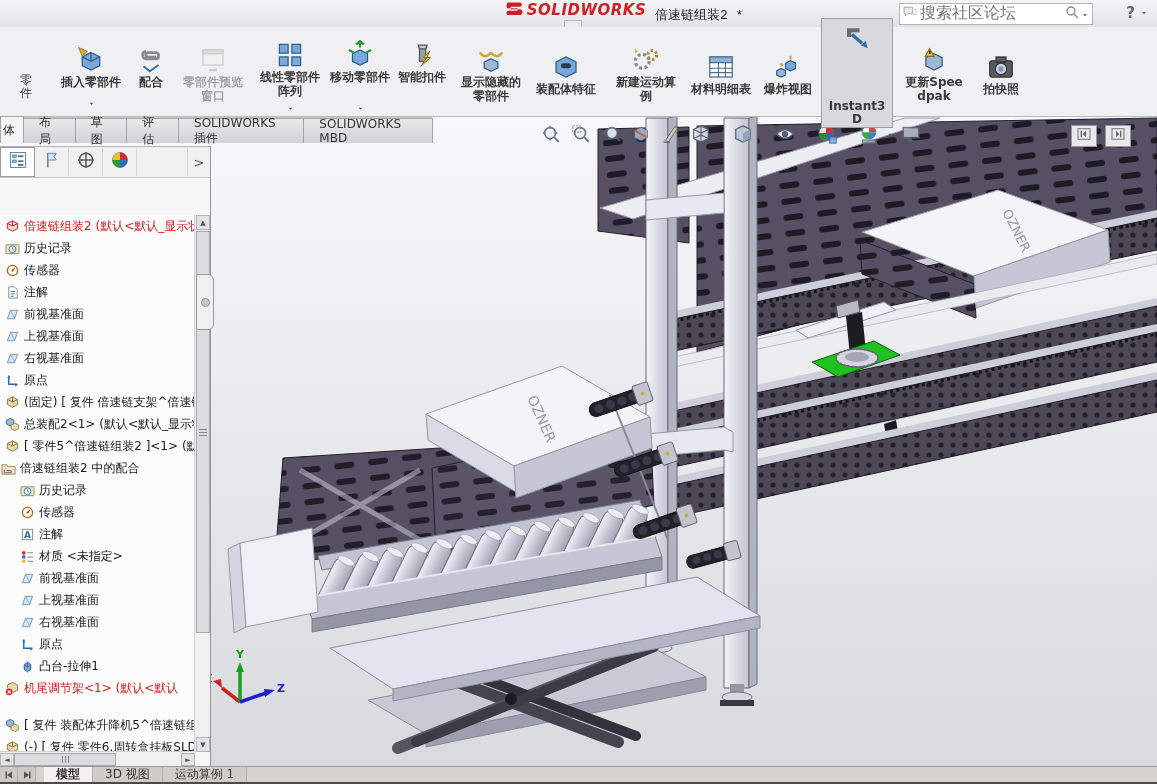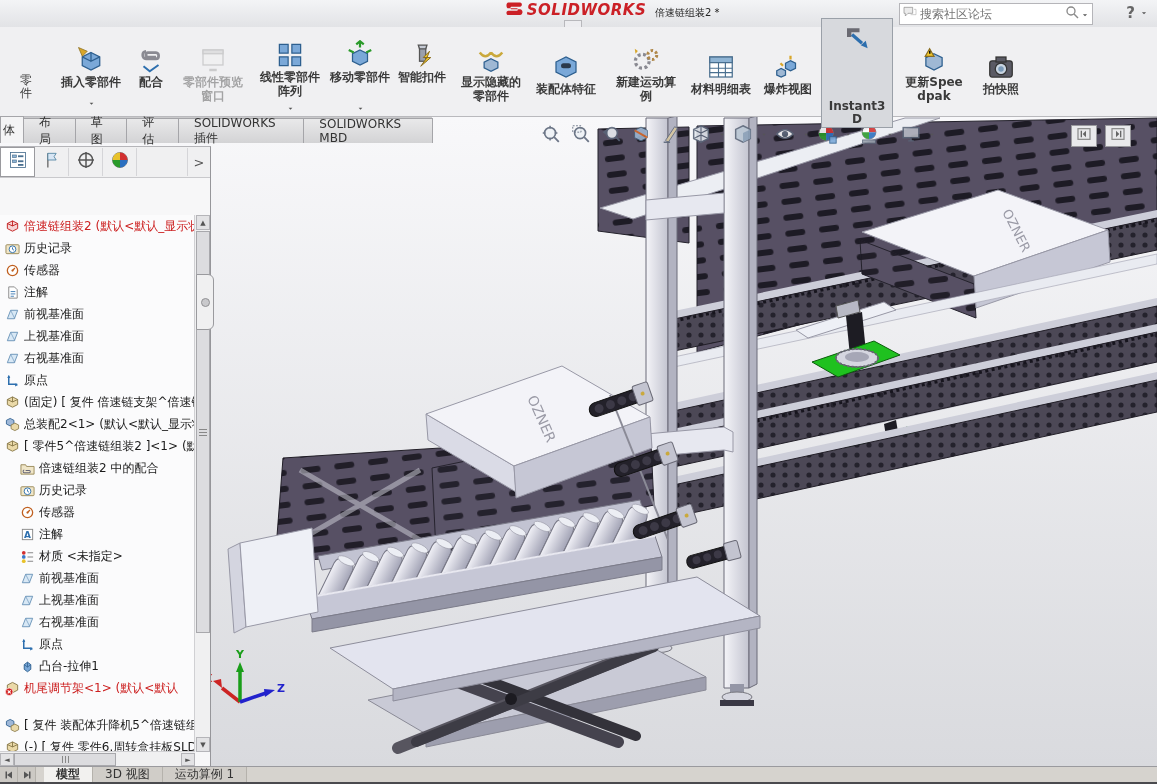--- a/index.html
+++ b/index.html
@@ -15,25 +15,25 @@
   .sw-logo-text{font-size:15px;font-style:italic;color:#cb2026;letter-spacing:.5px;}
   .sw-logo-text b{font-weight:bold;}
   .flyout-btn{width:16px;height:22px;border:1px solid #b8b8bc;background:#ededf0;
     display:flex;align-items:center;justify-content:center;margin:0 14px 0 2px;}
   .tb-icons{display:flex;align-items:center;gap:1px;}
   .tb-btn{width:24px;height:24px;display:flex;align-items:center;justify-content:center;}
   .tb-btn.pressed{border:1px solid #8fa8c0;background:#dce6f0;}
   .tb-btn.disabled{opacity:.5;}
   .tb-caret{width:10px;height:24px;display:flex;align-items:center;justify-content:center;}
   .tb-sep{width:10px;}
-  .win-title{position:absolute;left:655px;top:6px;font-size:10px;color:#222;}
+  .win-title{position:absolute;left:655px;top:6px;font-size:13px;color:#222;font-family:Liberation Mono, monospace;}
   .search-box{position:absolute;right:64px;top:3px;width:188px;height:20px;background:#fff;
     border:1px solid #b5b5b9;display:flex;align-items:center;padding:0 2px;}
-  .search-box input{flex:1;border:0;outline:0;font-size:12px;color:#444;min-width:10px;
-    font-family:Liberation Serif, serif;background:transparent;}
+  .search-box input{flex:1;border:0;outline:0;font-size:16px;color:#444;min-width:10px;
+    font-family:Liberation Mono, monospace;background:transparent;}
   .help-area{position:absolute;right:8px;top:3px;display:flex;align-items:center;gap:2px;}
   .help-q{font-size:15px;color:#666;font-weight:bold;padding:0 2px;}
   
   .ribbon{position:absolute;left:0;top:27px;width:1157px;height:90px;background:#f0f0f2;
     border-bottom:1px solid #b9b9bd;display:flex;align-items:center;padding-top:2px;box-sizing:border-box;}
   .rgroup{display:flex;align-items:stretch;font-weight:bold;}
   .rsep{width:1px;background:#c8c8cc;margin:4px 2px;}
   .rbtn{min-width:44px;max-width:64px;padding:3px 4px 1px;display:flex;flex-direction:column;
     align-items:center;justify-content:flex-start;cursor:default;}
   .rbtn .ricon{height:32px;display:flex;align-items:center;justify-content:center;}
@@ -919,21 +919,21 @@
       </div>
       <div class="trow" style="padding-left: 4px;">
         <span class="ticon">
           <svg width="15" height="15" viewBox="0 0 16 16">
             <path d="M8 2l5.5 2.8v5.4L8 13 2.5 10.2V4.8z" fill="#ead9a8" stroke="#8a7a4a"></path>
             <path d="M8 2v5.4l5.5-2.6M8 7.4L2.5 4.8" stroke="#8a7a4a" fill="none"></path>
           </svg>
         </span>
         <span>[ 零件5^倍速链组装2 ]&lt;1&gt; (默认</span>
       </div>
-      <div class="trow" style="padding-left: 19px;">
+      <div class="trow" style="">
         <span class="ticon">
           <svg width="15" height="15" viewBox="0 0 16 16">
             <path d="M1 4h5l1 1.8h8V14H1z" fill="#f0e6c8" stroke="#9a8a5a"></path>
             <path d="M4.5 9.5c-1.6 0-1.6 3 0 3h5.5c1.3 0 1.3-2.4 0-2.4H6" fill="none" stroke="#667" stroke-width="1.1"></path>
           </svg>
         </span>
         <span>倍速链组装2 中的配合</span>
       </div>
       <div class="trow" style="padding-left: 19px;">
         <span class="ticon">

